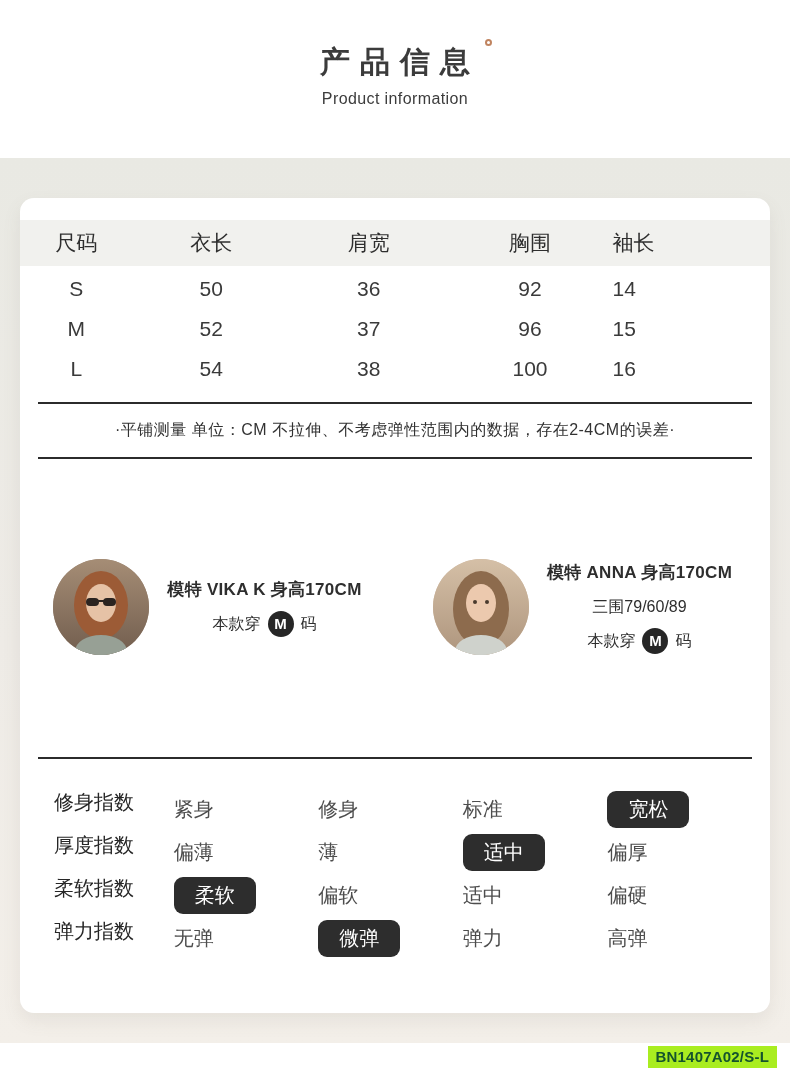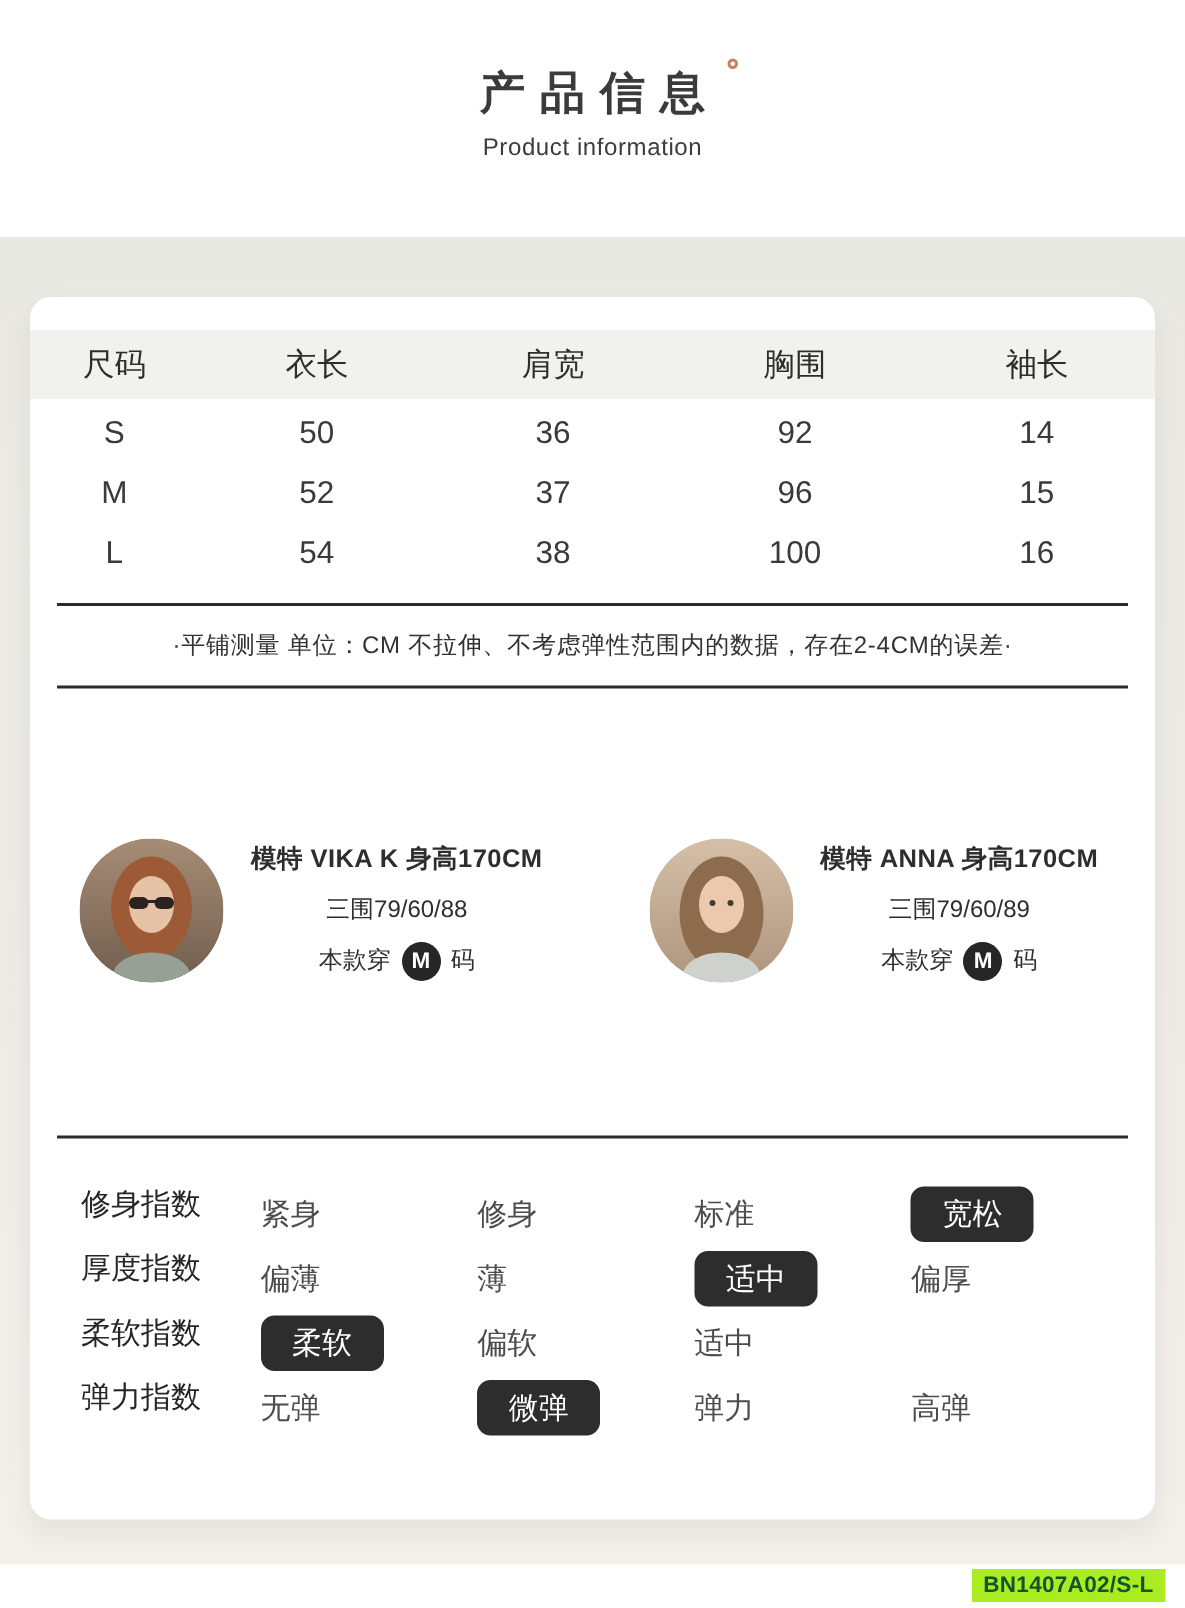--- a/index.html
+++ b/index.html
@@ -50,21 +50,21 @@
   }
   .st-row {
     display:flex; align-items:center; height:40px;
     font-size:21px; color:#3a3a3a;
   }
   .st-rows { margin-top:3px; margin-bottom:13px; }
   .c1 { width:15%; text-align:center; }
   .c2 { width:21%; text-align:center; }
   .c3 { width:21%; text-align:center; }
   .c4 { width:22%; text-align:center; }
-  .c5 { width:21%; text-align:center; }
+  .c5 { width:21%; }
 
   
   .note {
     margin:0 18px;
     border-top:2px solid #2b2b2b; border-bottom:2px solid #2b2b2b;
     height:57px; display:flex; align-items:center; justify-content:center;
     font-size:16px; color:#323232; letter-spacing:0.5px;
   }
 
   
@@ -172,21 +172,20 @@
             <ellipse cx="48" cy="44" rx="15" ry="19" fill="#e6c2a6"></ellipse>
             <path d="M48 90 C30 90 24 78 22 96 L74 96 C72 78 66 90 48 90 Z" fill="#97a095"></path>
             <ellipse cx="48" cy="92" rx="26" ry="16" fill="#97a095"></ellipse>
             <rect x="33" y="39" width="13" height="8" rx="4" fill="#2b2320"></rect>
             <rect x="50" y="39" width="13" height="8" rx="4" fill="#2b2320"></rect>
             <rect x="45" y="41" width="6" height="2" fill="#2b2320"></rect>
           </svg>
         </div>
         <div class="m-text">
           <div class="m-name">模特 VIKA K 身高170CM</div>
-          <div>三围79/60/88</div>
           <div class="m-wear">
             <span>本款穿</span>
             <span class="m-badge">M</span>
             <span>码</span>
           </div>
         </div>
       </div>
 
       <div class="model">
         <div class="photo">
@@ -235,20 +234,21 @@
         <div class="fit-opt">薄</div>
         <div class="fit-opt"><span class="pill">适中</span></div>
         <div class="fit-opt">偏厚</div>
       </div>
 
       <div class="fit-row">
         <div class="fit-label">柔软指数</div>
         <div class="fit-opt"><span class="pill">柔软</span></div>
         <div class="fit-opt">偏软</div>
         <div class="fit-opt">适中</div>
+        <div class="fit-opt">偏硬</div>
       </div>
 
       <div class="fit-row">
         <div class="fit-label">弹力指数</div>
         <div class="fit-opt">无弹</div>
         <div class="fit-opt"><span class="pill">微弹</span></div>
         <div class="fit-opt">弹力</div>
         <div class="fit-opt">高弹</div>
       </div>
 

